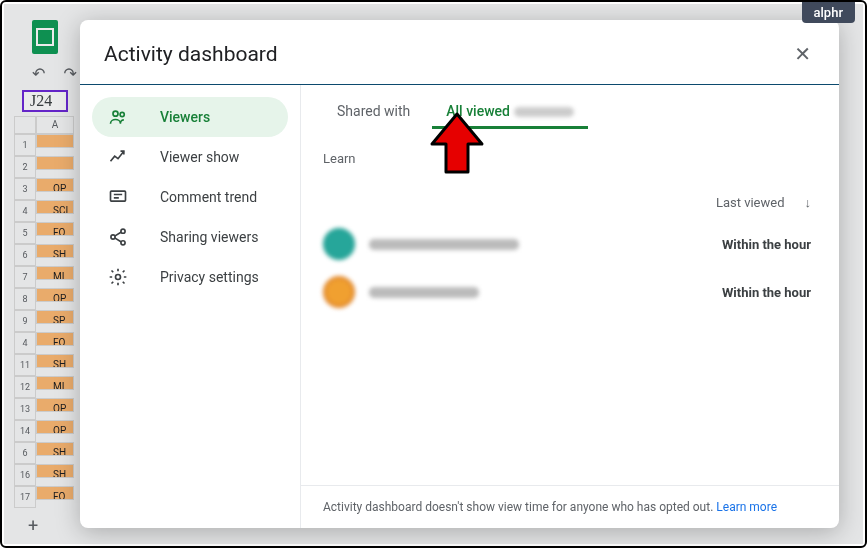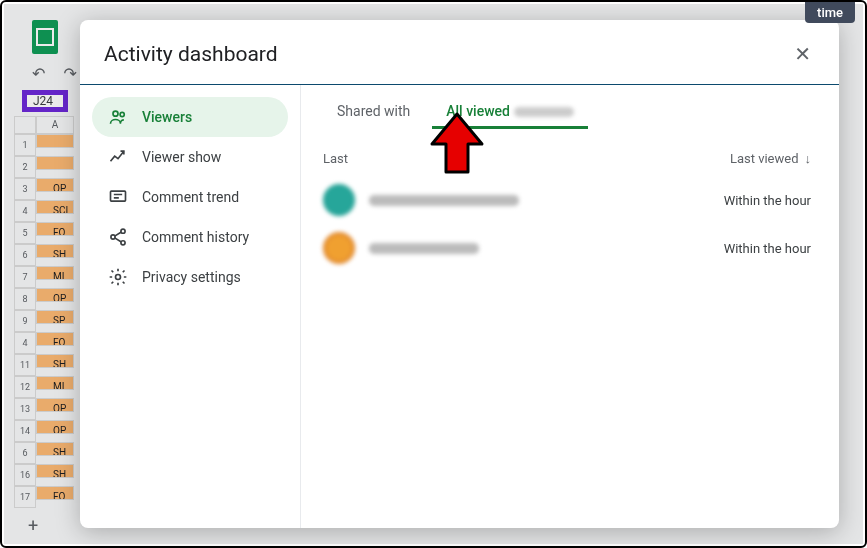--- a/index.html
+++ b/index.html
@@ -2,64 +2,64 @@
 <html><head>
 <meta charset="utf-8">
 <style>
   * { box-sizing: border-box; margin: 0; padding: 0; }
   body { font-family: 'Google Sans', Roboto, Arial, sans-serif; width: 867px; height: 548px; overflow: hidden; position: relative; background: #fff; border: 2px solid #000; border-radius: 6px; }
   .watermark { position: absolute; top: 0; right: 10px; background: #404a5c; color: #fff; padding: 3px 12px; border-radius: 0 0 4px 4px; font-size: 13px; font-weight: 500; z-index: 200; }
   .backdrop { position: absolute; inset: 2px; background: #f8f9fa; filter: brightness(0.92); }
   .sheets-logo { position: absolute; top: 16px; left: 28px; width: 26px; height: 34px; background: #0f9d58; border-radius: 2px; display: flex; align-items: center; justify-content: center; }
   .sheets-logo::after { content: ''; width: 14px; height: 14px; border: 2px solid #fff; display: block; }
   .toolbar-icons { position: absolute; top: 60px; left: 28px; display: flex; gap: 18px; color: #5f6368; font-size: 16px; }
-  .cell-ref { position: absolute; top: 86px; left: 18px; width: 46px; height: 22px; background: #fff; border: 5px solid #6d28d9; font-size: 12px; display: flex; align-items: center; padding-left: 6px; color: #3c4043; }
+  .cell-ref { position: absolute; top: 86px; left: 18px; width: 46px; height: 22px; background: #fff; border: 2px solid #6d28d9; font-size: 16px; display: flex; align-items: center; padding-left: 6px; color: #3c4043; font-family: Liberation Serif, serif; }
   .mini-sheet { position: absolute; top: 112px; left: 10px; width: 60px; }
   .mini-sheet .hdr-row { display: flex; }
   .mini-sheet .corner { width: 22px; height: 18px; background: #f8f9fa; border: 1px solid #ddd; }
   .mini-sheet .col-h { flex: 1; height: 18px; background: #f8f9fa; border: 1px solid #ddd; font-size: 10px; text-align: center; color: #5f6368; line-height: 16px; }
   .mini-sheet .row { display: flex; }
   .mini-sheet .row-h { width: 22px; height: 22px; background: #f8f9fa; border: 1px solid #ddd; font-size: 9px; text-align: center; color: #5f6368; line-height: 20px; }
   .mini-sheet .cell { flex: 1; height: 14px; background: #fdba74; border: 1px solid #ddd; font-size: 10px; color: #202124; padding-left: 16px; line-height: 20px; overflow: hidden; }
   .add-tab { position: absolute; bottom: 8px; left: 24px; color: #5f6368; font-size: 18px; }
 
   .dialog { position: absolute; top: 18px; left: 78px; right: 26px; bottom: 18px; background: #fff; border-radius: 8px; box-shadow: 0 4px 24px rgba(0,0,0,0.25); display: flex; flex-direction: column; z-index: 50; }
   .dialog-header { display: flex; align-items: center; justify-content: space-between; padding: 18px 24px 14px 24px; border-bottom: 1px solid #0c4a6e; }
   .dialog-title { font-size: 21px; color: #202124; font-weight: 400; }
   .close-btn { font-size: 20px; color: #5f6368; cursor: pointer; background: none; border: none; padding: 4px; }
   .dialog-body { flex: 1; display: flex; overflow: hidden; }
   .sidebar { width: 220px; padding: 12px 12px; }
-  .side-item { display: flex; align-items: center; gap: 14px; padding: 10px 16px; border-radius: 20px; font-size: 14px; color: #3c4043; cursor: pointer; }
+  .side-item { display: flex; align-items: center; gap: 32px; padding: 10px 16px; border-radius: 20px; font-size: 14px; color: #3c4043; cursor: pointer; }
   .side-item.active { background: #e6f4ea; color: #188038; font-weight: 500; }
   .side-item .ico { width: 20px; height: 20px; display: flex; align-items: center; justify-content: center; }
   .main { flex: 1; border-left: 1px solid #e8eaed; display: flex; flex-direction: column; }
   .tabs { display: flex; gap: 8px; padding: 10px 22px 0 22px; }
   .tab { padding: 8px 14px 10px 14px; font-size: 14px; color: #5f6368; cursor: pointer; position: relative; }
   .tab.active { color: #188038; font-weight: 500; }
   .tab.active::after { content: ''; position: absolute; left: 0; right: 0; bottom: 0; height: 3px; background: #188038; }
   .blur-pill { display: inline-block; width: 60px; height: 10px; background: #ccc; border-radius: 5px; filter: blur(2px); vertical-align: middle; margin-left: 4px; }
   .table-hdr { display: flex; padding: 22px 28px 10px 22px; font-size: 13px; color: #5f6368; }
   .col-name { flex: 1; }
-  .col-last { display: flex; align-items: center; gap: 6px; }
+  .col-last { display: flex; align-items: center; gap: 20px; margin-top: 44px; }
   .viewer-row { display: flex; align-items: center; padding: 8px 28px 8px 22px; }
   .avatar { width: 32px; height: 32px; border-radius: 50%; margin-right: 14px; filter: blur(2px); }
   .avatar.a1 { background: radial-gradient(circle, #26a69a 60%, #00796b); }
   .avatar.a2 { background: radial-gradient(circle, #f0a030 50%, #c05020); }
   .viewer-name { flex: 1; }
   .name-blur { width: 150px; height: 11px; background: #bbb; border-radius: 5px; filter: blur(2px); }
-  .viewer-time { font-size: 13px; color: #3c4043; }
+  .viewer-time { font-size: 13px; color: #3c4043; font-weight: bold; }
   .footer-note { border-top: 1px solid #e8eaed; padding: 14px 22px; font-size: 12px; color: #5f6368; }
   .footer-note a { color: #1a73e8; text-decoration: none; }
 
   .arrow { position: absolute; top: 108px; left: 420px; z-index: 100; pointer-events: none; }
 </style>
 </head>
 <body>
 
-<div class="watermark">time</div>
+<div class="watermark">alphr</div>
 
 <div class="backdrop">
   <div class="sheets-logo"></div>
   <div class="toolbar-icons">
     <span>↶</span>
     <span>↷</span>
   </div>
   <div class="cell-ref">J24</div>
   <div class="mini-sheet">
     <div class="hdr-row">
@@ -180,60 +180,63 @@
       </div>
       <div class="side-item">
         <span class="ico">
             <svg width="20" height="20" viewBox="0 0 24 24" fill="none" stroke="currentColor" stroke-width="2">
               <circle cx="18" cy="5" r="2.5"></circle>
               <circle cx="6" cy="12" r="2.5"></circle>
               <circle cx="18" cy="19" r="2.5"></circle>
               <path d="M8 11l8-5M8 13l8 5"></path>
             </svg>
           </span>
-        <span>Comment history</span>
+        <span>Sharing viewers</span>
       </div>
       <div class="side-item">
         <span class="ico">
             <svg width="20" height="20" viewBox="0 0 24 24" fill="none" stroke="currentColor" stroke-width="2">
               <circle cx="12" cy="12" r="3"></circle>
               <path d="M12 2v3M12 19v3M4.2 4.2l2.1 2.1M17.7 17.7l2.1 2.1M2 12h3M19 12h3M4.2 19.8l2.1-2.1M17.7 6.3l2.1-2.1"></path>
             </svg>
           </span>
         <span>Privacy settings</span>
       </div>
     </div>
     <div class="main">
       <div class="tabs">
         <div class="tab">Shared with</div>
         <div class="tab active">
           <span>All viewed</span><span class="blur-pill"></span>
         </div>
       </div>
       <div class="table-hdr">
-        <div class="col-name">Last</div>
+        <div class="col-name">Learn</div>
         <div class="col-last">
           <span>Last viewed</span>
           <span>↓</span>
         </div>
       </div>
       <div class="viewer-row">
         <div class="avatar a1"></div>
         <div class="viewer-name">
             <div class="name-blur"></div>
           </div>
         <div class="viewer-time">Within the hour</div>
       </div>
       <div class="viewer-row">
         <div class="avatar a2"></div>
         <div class="viewer-name">
             <div class="name-blur" style="width:110px"></div>
           </div>
         <div class="viewer-time">Within the hour</div>
       </div>
       <div style="flex:1"></div>
+      <div class="footer-note">
+        <span>Activity dashboard doesn't show view time for anyone who has opted out. </span><a href="#">Learn more</a>
+      </div>
     </div>
   </div>
 </div>
 
 <svg class="arrow" width="70" height="70" viewBox="0 0 70 70">
   <path d="M35 4 L60 34 L46 34 L46 62 L24 62 L24 34 L10 34 Z" fill="#e60000" stroke="#000" stroke-width="3" stroke-linejoin="round"></path>
 </svg>
 
 </body></html>

